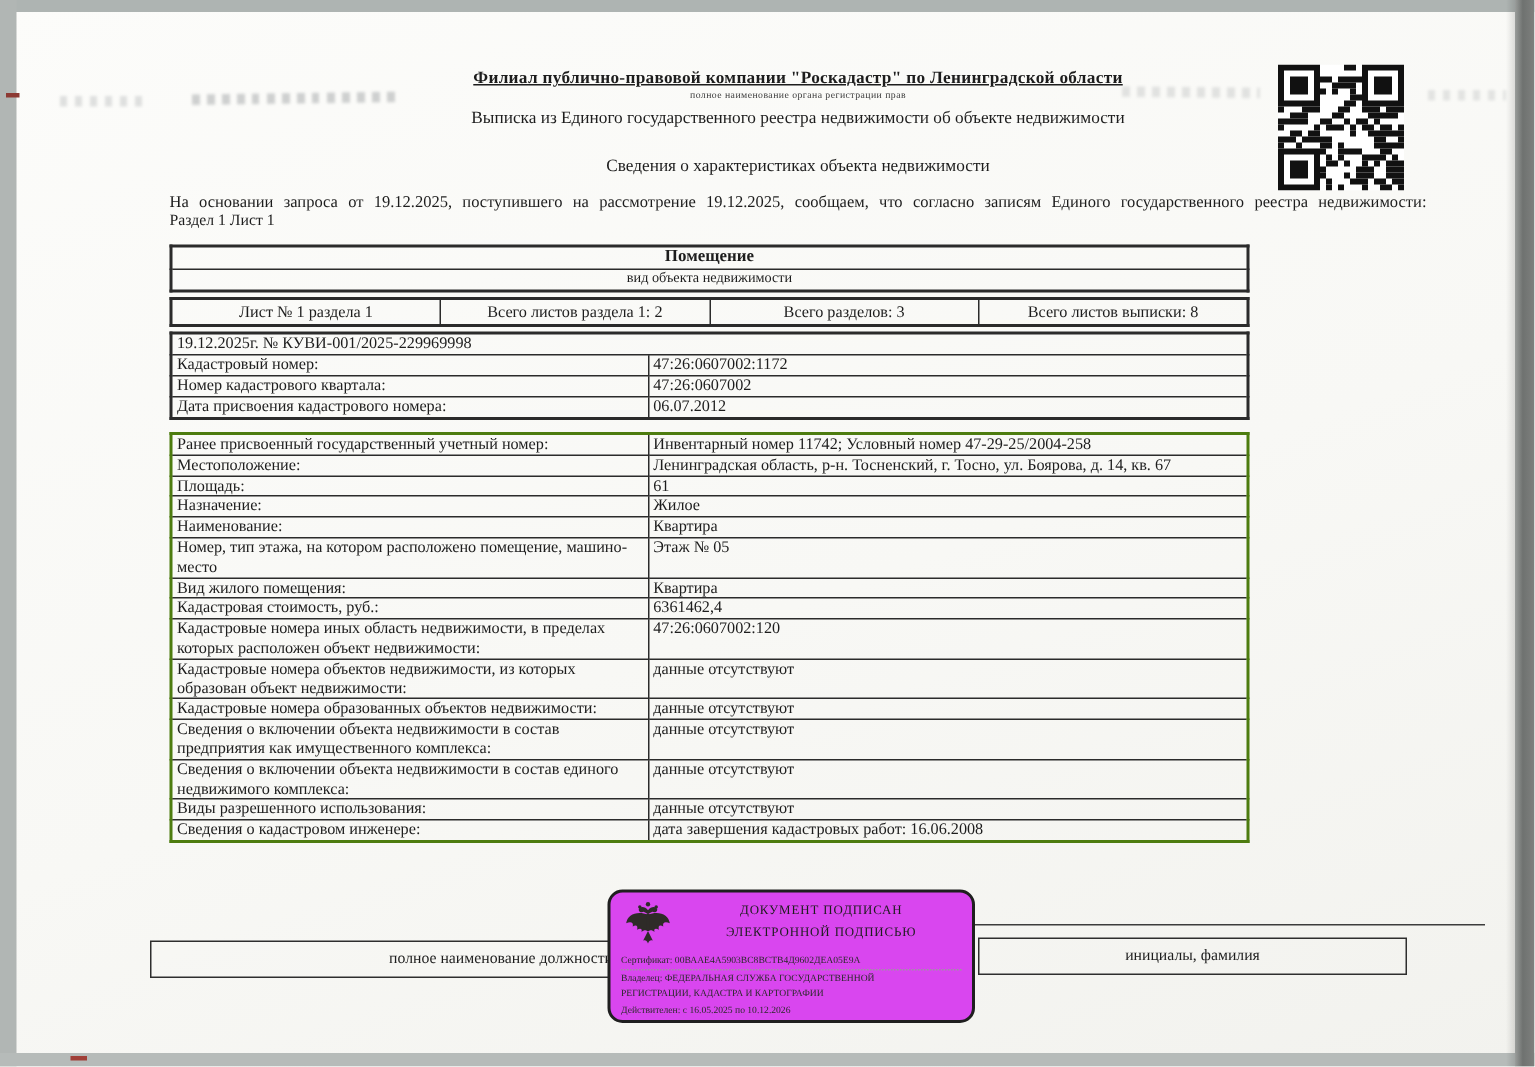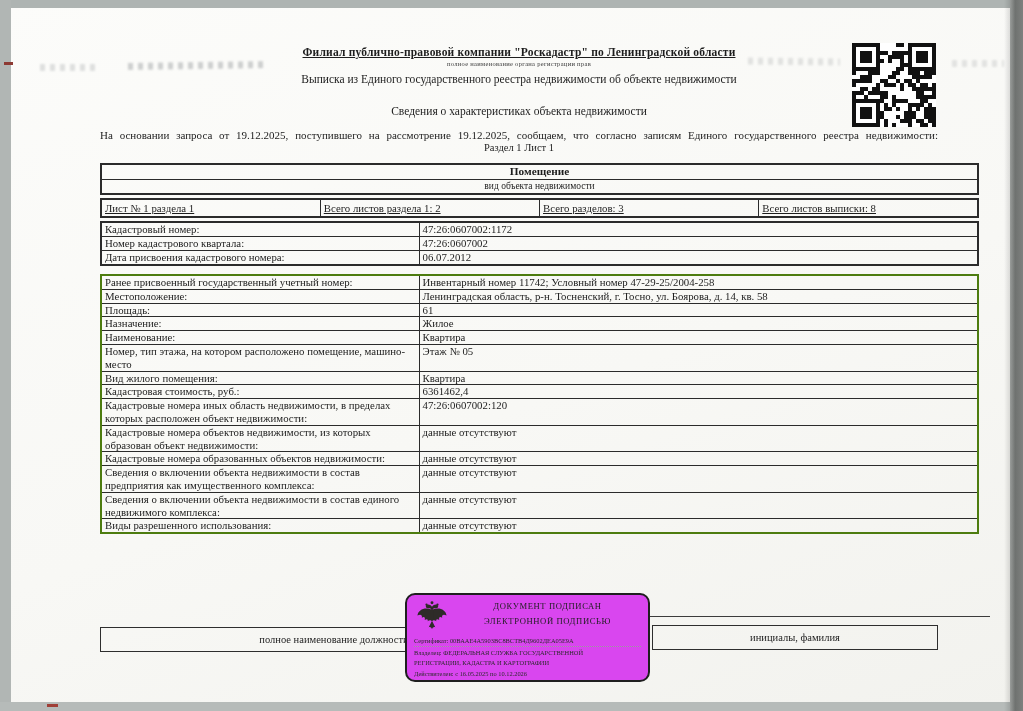--- a/index.html
+++ b/index.html
@@ -11,38 +11,38 @@
   }
   
   .frame-top{position:absolute;left:0;top:0;right:0;height:8px;background:#aeb4b2;}
   .frame-left{position:absolute;left:0;top:0;bottom:0;width:11px;background:#b1b6b4;}
   .frame-bottom{position:absolute;left:0;right:0;bottom:0;height:9px;background:#b6bbb9;}
   .frame-right{position:absolute;right:0;top:0;bottom:0;width:13px;
     background:linear-gradient(90deg,#9a9d9b,#6f7270 40%,#7e807e);}
   .page-edge-shadow{position:absolute;right:13px;top:0;bottom:0;width:6px;
     background:linear-gradient(90deg,rgba(0,0,0,0),rgba(0,0,0,.12));}
 
-  .content{position:absolute;left:100px;top:0;width:838px;}
+  .content{position:absolute;left:113px;top:0;width:838px;}
 
   .hdr{text-align:center;}
   .org-line{margin-top:46px;font-size:11.5px;font-weight:600;text-decoration:underline;letter-spacing:.2px;}
   .org-caption{margin-top:2px;font-size:6.5px;color:#3a3a3a;letter-spacing:.3px;}
   .doc-title{margin-top:6px;font-size:11.5px;}
   .section-title{margin-top:20px;font-size:11.5px;}
   .basis-line{margin-top:12px;font-size:11px;text-align:justify;text-align-last:justify;}
-  .razdel-line{margin-top:1px;font-size:10.5px;text-align:center;}
-
-  table{border-collapse:collapse;width:879px;table-layout:fixed;}
+  .razdel-line{margin-top:1px;font-size:10.5px;text-align:left;}
+
+  table{border-collapse:collapse;width:720px;table-layout:fixed;}
   td{padding:0 3px;vertical-align:top;font-size:10.8px;line-height:12.8px;color:#1d1d1d;}
   .t-object{margin-top:10px;border:2px solid #2b2b2b;}
   .t-object td{border:1px solid #2b2b2b;text-align:center;}
   .t-object .obj-name{font-weight:600;font-size:11.3px;height:14px;}
   .t-object .obj-caption{font-size:9.5px;height:13px;}
   .t-sheet{margin-top:3px;border:2px solid #2b2b2b;}
-  .t-sheet td{border:1.5px solid #2b2b2b;height:16px;line-height:16px;text-decoration:underline;}
+  .t-sheet td{border:1.5px solid #2b2b2b;text-align:center;height:16px;line-height:16px;}
   .t-request{margin-top:3px;border:2px solid #2b2b2b;}
   .t-request td{border:1px solid #2b2b2b;height:13px;}
   .t-details{margin-top:8px;border:2px solid #4d7c0f;}
   .t-details td{border:1px solid #2b2b2b;}
   td.lbl{width:318px;}
   td.val{}
 
   
   .qr{position:absolute;left:852px;top:43px;width:84px;height:84px;}
 
@@ -283,20 +283,23 @@
     </tr>
   </tbody>
     </table>
 
   <table class="t-request">
     <colgroup>
         <col style="width:318px">
         <col>
       </colgroup>
     <tbody>
+      <tr>
+        <td colspan="2">19.12.2025г. № КУВИ-001/2025-229969998</td>
+      </tr>
     <tr>
           <td class="lbl">Кадастровый номер:</td>
           <td class="val">47:26:0607002:1172</td>
         </tr>
         <tr>
           <td class="lbl">Номер кадастрового квартала:</td>
           <td class="val">47:26:0607002</td>
         </tr>
         <tr>
           <td class="lbl">Дата присвоения кадастрового номера:</td>
@@ -310,21 +313,21 @@
         <col style="width:318px">
         <col>
       </colgroup>
     <tbody>
         <tr>
           <td class="lbl">Ранее присвоенный государственный учетный номер:</td>
           <td class="val">Инвентарный номер 11742; Условный номер 47-29-25/2004-258</td>
         </tr>
         <tr>
           <td class="lbl">Местоположение:</td>
-          <td class="val">Ленинградская область, р-н. Тосненский, г. Тосно, ул. Боярова, д. 14, кв. 58</td>
+          <td class="val">Ленинградская область, р-н. Тосненский, г. Тосно, ул. Боярова, д. 14, кв. 67</td>
         </tr>
         <tr>
           <td class="lbl">Площадь:</td>
           <td class="val">61</td>
         </tr>
         <tr>
           <td class="lbl">Назначение:</td>
           <td class="val">Жилое</td>
         </tr>
         <tr>
@@ -359,20 +362,24 @@
           <td class="lbl">Сведения о включении объекта недвижимости в состав предприятия как имущественного комплекса:</td>
           <td class="val">данные отсутствуют</td>
         </tr>
         <tr>
           <td class="lbl">Сведения о включении объекта недвижимости в состав единого недвижимого комплекса:</td>
           <td class="val">данные отсутствуют</td>
         </tr>
         <tr>
           <td class="lbl">Виды разрешенного использования:</td>
           <td class="val">данные отсутствуют</td>
+        </tr>
+        <tr>
+          <td class="lbl">Сведения о кадастровом инженере:</td>
+          <td class="val">дата завершения кадастровых работ: 16.06.2008</td>
         </tr>
       </tbody>
   </table>
 </div>
 
 <div class="sig-line-behind"></div>
 <div class="sig-left">
   <span>полное наименование должности</span>
 </div>
 <div class="sig-right">

